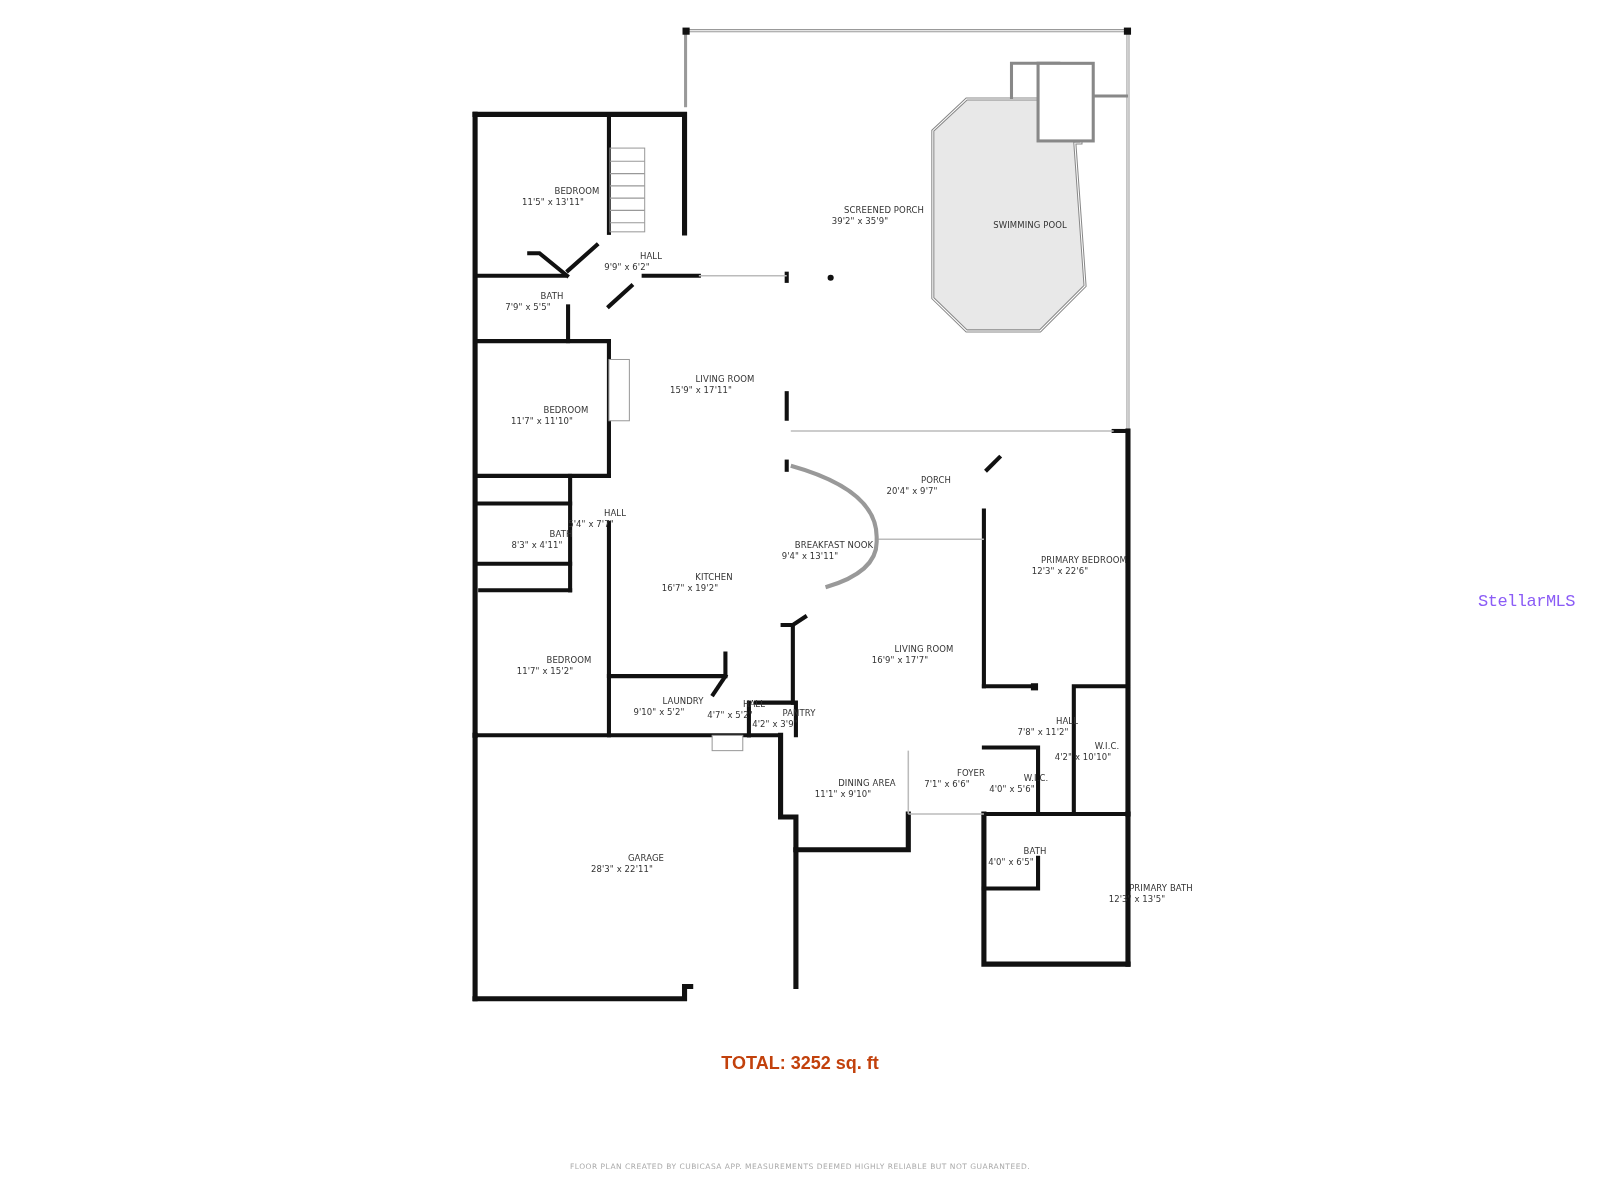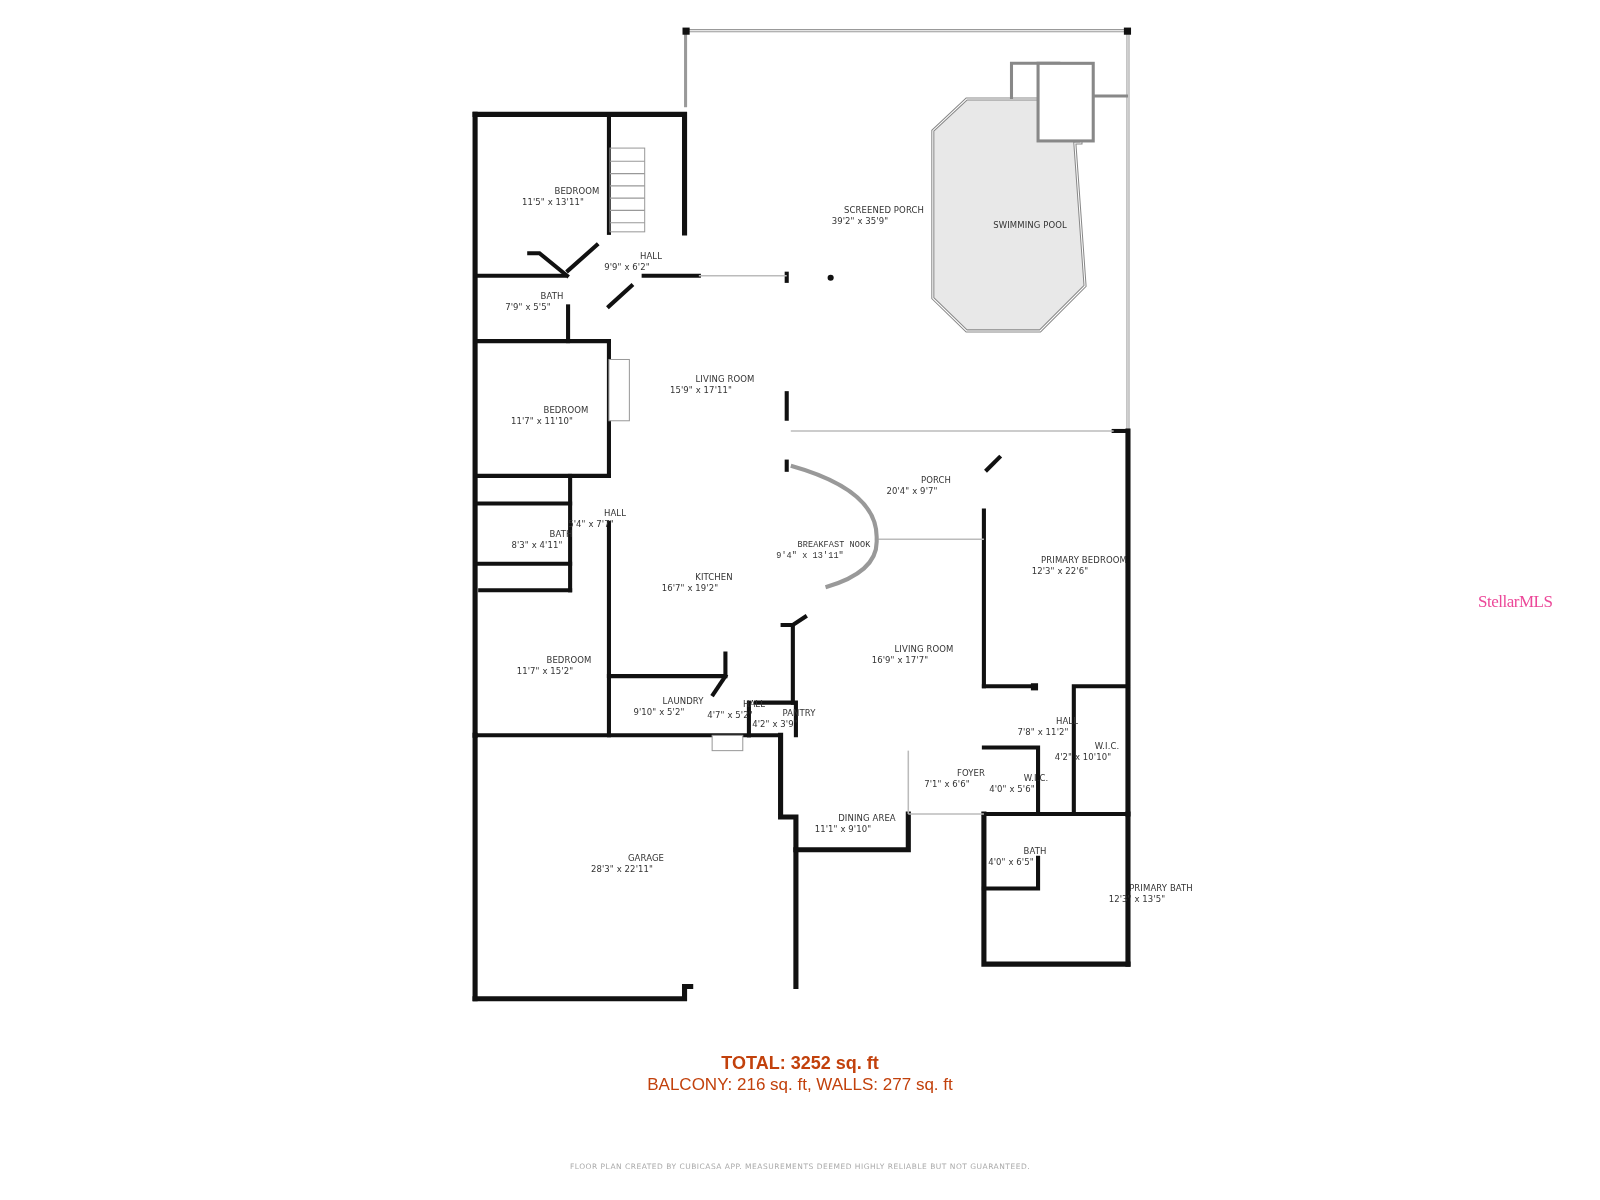--- a/index.html
+++ b/index.html
@@ -5,21 +5,21 @@
   html,body{margin:0;padding:0;background:#ffffff;}
   body{width:1600px;height:1200px;position:relative;overflow:hidden;font-family:"DejaVu Sans",sans-serif;}
   #plan{position:absolute;left:0;top:0;width:1600px;height:1200px;}
   .room-label{position:absolute;transform:translate(-50%,-50%);text-align:center;color:#333;font-size:8.5px;line-height:11px;white-space:nowrap;letter-spacing:0.1px;}
   .room-label .nm{display:block;margin-left:48px;}
   .room-label .dm{display:block;}
   #summary{position:absolute;left:0;width:1600px;top:1052px;text-align:center;color:#c2410c;font-family:"Liberation Sans",sans-serif;}
   #summary .total{font-weight:bold;font-size:18px;line-height:22px;}
   #summary .line{font-size:17px;line-height:22px;}
   #credit{position:absolute;left:0;width:1600px;top:1162px;text-align:center;color:#aaa;font-size:7.5px;letter-spacing:0.5px;font-family:"DejaVu Sans",sans-serif;}
-  #watermark{position:absolute;left:1478px;top:592px;color:#ec4899;font-size:17px;font-family:Liberation Serif, serif;letter-spacing:-0.5px;}
+  #watermark{position:absolute;left:1478px;top:592px;color:#8b5cf6;font-size:17px;font-family:Liberation Mono, monospace;letter-spacing:-0.5px;}
 </style>
 </head>
 <body>
 
 <svg id="plan" viewBox="0 0 1566 1175" width="1600" height="1200" preserveAspectRatio="none">
   <g fill="none" stroke="#999" stroke-width="3">
     <line x1="671" y1="30" x2="1104" y2="30"></line>
     <line x1="1104" y1="30" x2="1104" y2="422"></line>
     <line x1="671" y1="30" x2="671" y2="105"></line>
   </g>
@@ -142,21 +142,21 @@
       <span class="dm">20'4" x 9'7"</span>
     </div>
   <div class="room-label" style="left:591px;top:519px;">
       <span class="nm">HALL</span>
       <span class="dm">5'4" x 7'7"</span>
     </div>
   <div class="room-label" style="left:537px;top:540px;">
       <span class="nm">BATH</span>
       <span class="dm">8'3" x 4'11"</span>
     </div>
-  <div class="room-label" style="left:810px;top:551px;font-family:Liberation Mono, monospace;">
+  <div class="room-label" style="left:810px;top:551px;">
       <span class="nm">BREAKFAST NOOK</span>
       <span class="dm">9'4" x 13'11"</span>
     </div>
   <div class="room-label" style="left:1060px;top:566px;">
       <span class="nm">PRIMARY BEDROOM</span>
       <span class="dm">12'3" x 22'6"</span>
     </div>
   <div class="room-label" style="left:690px;top:583px;">
       <span class="nm">KITCHEN</span>
       <span class="dm">16'7" x 19'2"</span>
@@ -190,21 +190,21 @@
       <span class="dm">4'2" x 10'10"</span>
     </div>
   <div class="room-label" style="left:947px;top:779px;">
       <span class="nm">FOYER</span>
       <span class="dm">7'1" x 6'6"</span>
     </div>
   <div class="room-label" style="left:1012px;top:784px;">
       <span class="nm">W.I.C.</span>
       <span class="dm">4'0" x 5'6"</span>
     </div>
-  <div class="room-label" style="left:843px;top:824px;">
+  <div class="room-label" style="left:843px;top:789px;">
       <span class="nm">DINING AREA</span>
       <span class="dm">11'1" x 9'10"</span>
     </div>
   <div class="room-label" style="left:1011px;top:857px;">
       <span class="nm">BATH</span>
       <span class="dm">4'0" x 6'5"</span>
     </div>
   <div class="room-label" style="left:622px;top:864px;">
       <span class="nm">GARAGE</span>
       <span class="dm">28'3" x 22'11"</span>
@@ -212,16 +212,15 @@
   <div class="room-label" style="left:1137px;top:894px;">
       <span class="nm">PRIMARY BATH</span>
       <span class="dm">12'3" x 13'5"</span>
     </div>
 </div>
 
 <div id="watermark">StellarMLS</div>
 
 <div id="summary">
   <div class="total">TOTAL: 3252 sq. ft</div>
-  <div class="line">BALCONY: 216 sq. ft, WALLS: 277 sq. ft</div>
 </div>
 
 <div id="credit">FLOOR PLAN CREATED BY CUBICASA APP. MEASUREMENTS DEEMED HIGHLY RELIABLE BUT NOT GUARANTEED.</div>
 
 </body></html>

